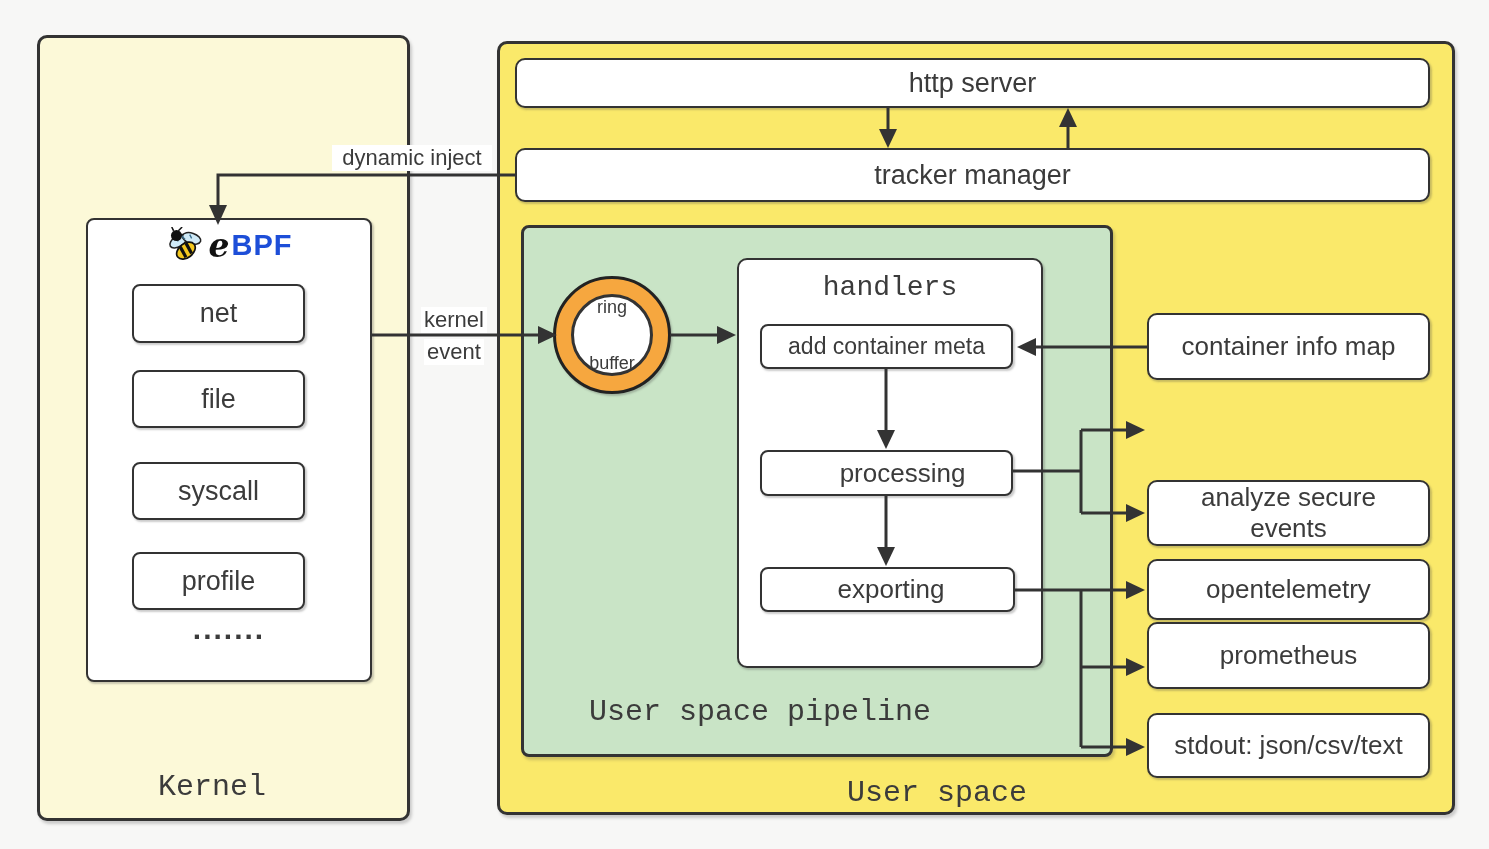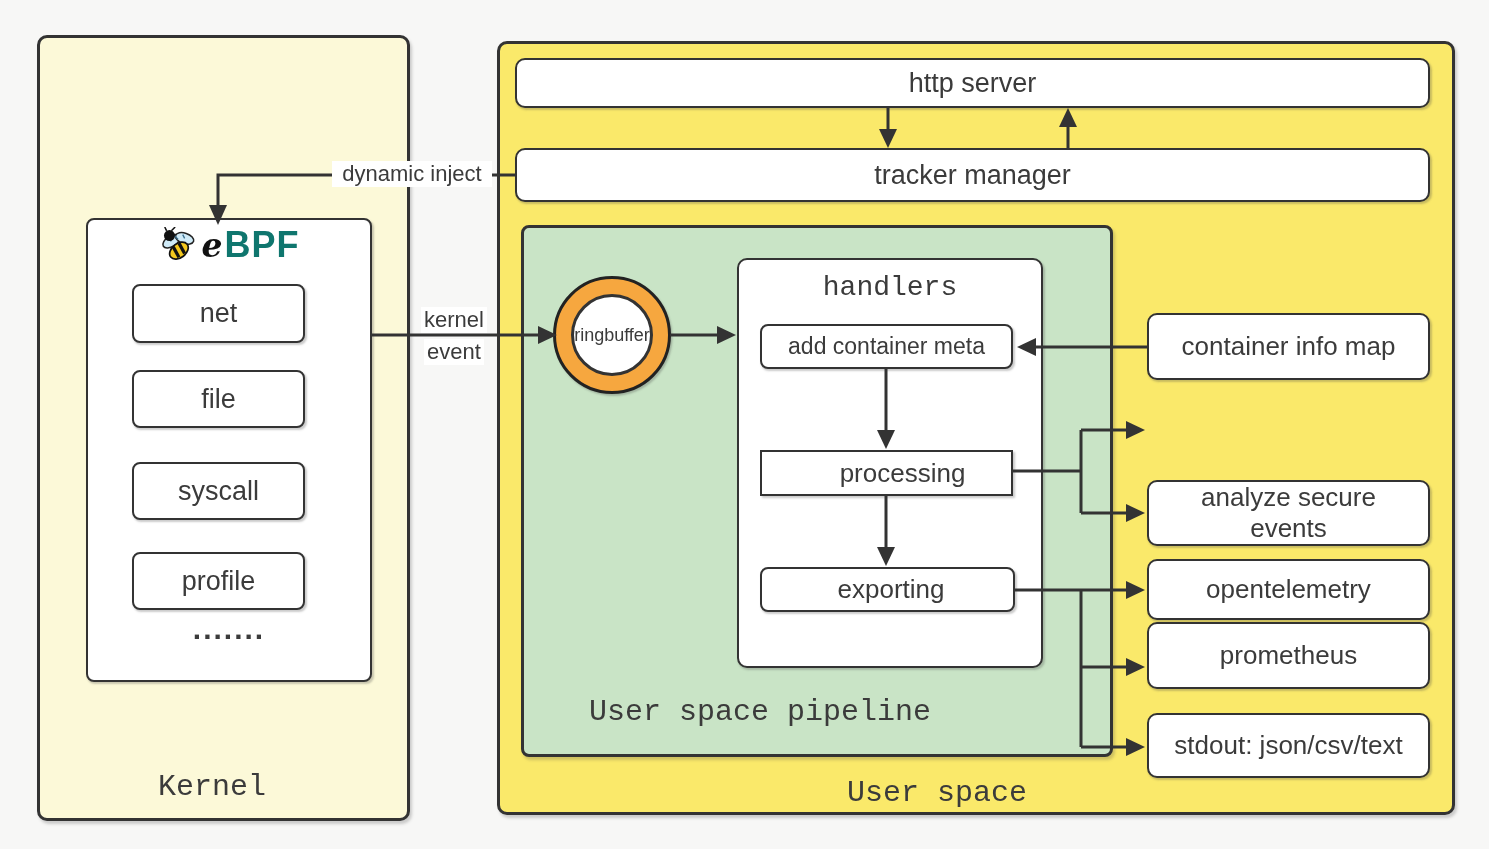--- a/index.html
+++ b/index.html
@@ -56,29 +56,29 @@
     border-radius:50%;
     background:var(--ring-fill);
     border:3.5px solid #222;
     box-shadow:1.5px 2px 2px rgba(70,70,70,.3);
   }
   .ring-inner{
     position:absolute;left:571px;top:294px;width:82px;height:82px;
     border-radius:50%;
     background:var(--box-bg);
     border:3px solid var(--line);
-    display:flex;flex-direction:row;align-items:center;justify-content:center;
+    display:flex;flex-direction:column;align-items:center;justify-content:space-between;
     font-size:18px;line-height:20px;color:var(--text);
   }
   .logo-row{
     position:absolute;left:86px;top:222px;width:286px;height:46px;
     display:flex;align-items:center;justify-content:center;gap:2px;
   }
   .logo-e{font-family:"DejaVu Serif",serif;font-style:italic;font-weight:bold;font-size:33px;color:#111;}
-  .logo-bpf{font-weight:bold;font-size:36px;letter-spacing:1px;color:#0f766e;}
+  .logo-bpf{font-weight:bold;font-size:29px;letter-spacing:1px;color:#1d4ed8;}
   .wrap{line-height:1.2;padding:0 23px;}
   .dots{
     position:absolute;left:86px;top:612px;width:286px;height:40px;
     text-align:center;font-size:30px;font-weight:bold;letter-spacing:2px;color:var(--text);
   }
 </style>
 </head>
 <body>
 
 <div id="canvas">
@@ -118,21 +118,21 @@
   <div class="box" style="left:515px;top:58px;width:915px;height:50px;font-size:27px;">http server</div>
 
   <div class="box" style="left:515px;top:148px;width:915px;height:54px;font-size:27px;">tracker manager</div>
 
   <div class="region" style="left:521px;top:225px;width:592px;height:532px;background:var(--pipeline-bg);border-radius:8px;"></div>
 
   <div class="box" style="left:737px;top:258px;width:306px;height:410px;align-items:flex-start;"></div>
   <div class="caption" style="left:737px;top:272px;width:306px;font-size:28px;">handlers</div>
 
   <div class="box" style="left:760px;top:324px;width:253px;height:45px;font-size:23px;border-radius:8px;">add container meta</div>
-  <div class="box" style="left:760px;top:450px;width:253px;height:46px;font-size:26px;border-radius:0;padding-left:32px;">processing</div>
+  <div class="box" style="left:760px;top:450px;width:253px;height:46px;font-size:26px;border-radius:8px;padding-left:32px;">processing</div>
   <div class="box" style="left:760px;top:567px;width:255px;height:45px;font-size:26px;border-radius:8px;padding-left:7px;">exporting</div>
 
   <div class="ring-outer"></div>
   <div class="ring-inner">
     <span>ring</span>
     <span>buffer</span>
   </div>
 
   <div class="box" style="left:1147px;top:313px;width:283px;height:67px;">container info map</div>
   <div class="box wrap" style="left:1147px;top:480px;width:283px;height:66px;">analyze secure events</div>
@@ -191,20 +191,20 @@
     </g>
 
     <g>
       <path d="M1015 590 H1081 M1081 590 V747 M1081 590 H1126 M1081 667 H1126 M1081 747 H1126"></path>
       <polygon points="1145,590 1126,581 1126,599"></polygon>
       <polygon points="1145,667 1126,658 1126,676"></polygon>
       <polygon points="1145,747 1126,738 1126,756"></polygon>
     </g>
   </svg>
 
-  <div class="edge-label" style="left:332px;top:161px;width:160px;">dynamic inject</div>
+  <div class="edge-label" style="left:332px;top:145px;width:160px;">dynamic inject</div>
 
   <div style="position:absolute;left:416px;top:307px;width:76px;text-align:center;">
     <span class="edge-label" style="position:static;display:inline-block;">kernel</span>
     <span class="edge-label" style="position:static;display:inline-block;margin-top:6px;">event</span>
   </div>
 
 </div>
 
 </body></html>

